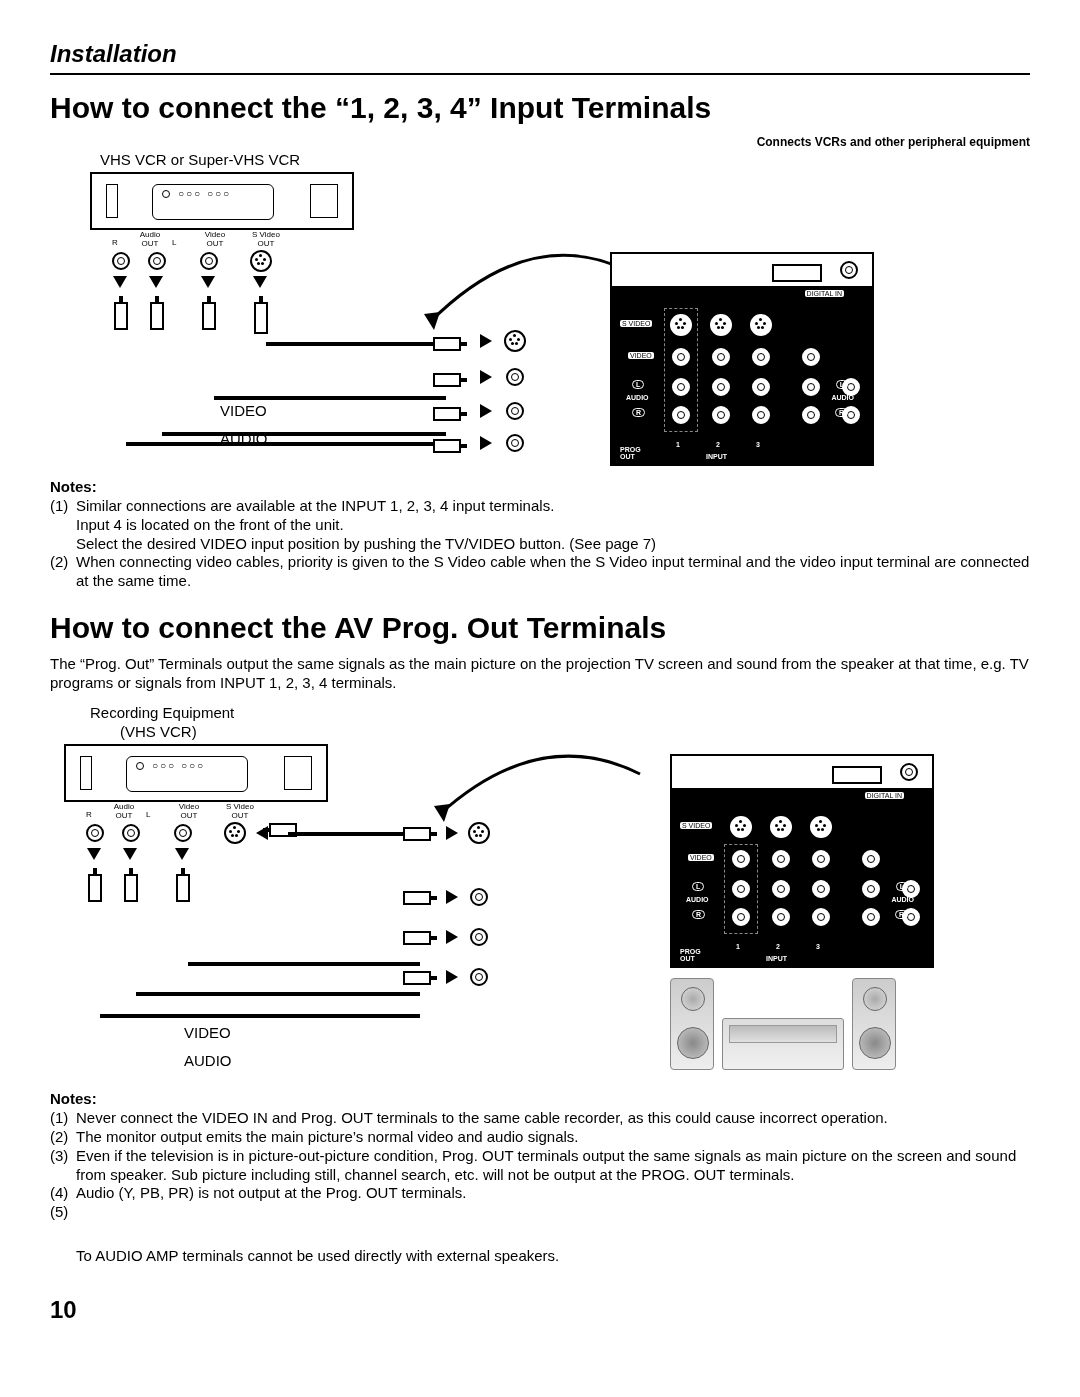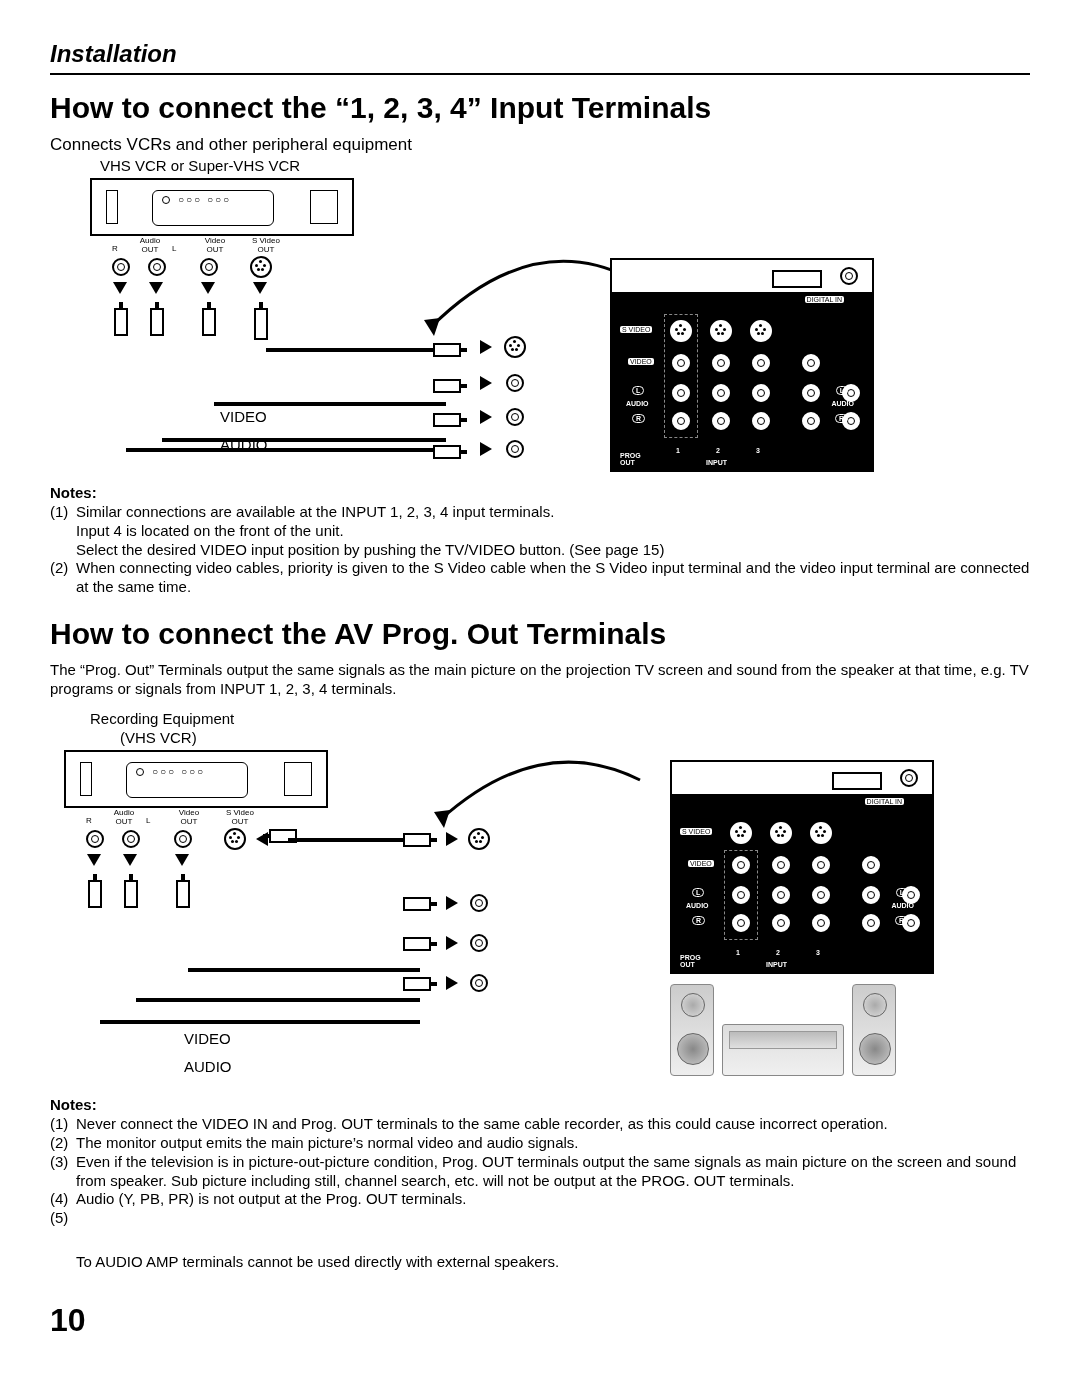--- a/index.html
+++ b/index.html
@@ -18,23 +18,24 @@
     border-bottom: 2px solid #000;
     padding-bottom: 5px;
     margin-bottom: 16px;
   }
   h1.title {
     font-size: 30px;
     font-weight: bold;
     margin: 14px 0 10px 0;
   }
   h2.subhead {
-    font-size: 17px;
-    font-weight: normal;
+    font-size: 12px;
+    font-weight: bold;
     margin: 6px 0 2px 0;
+    text-align: right;
   }
   .caption {
     font-size: 15px;
     margin: 2px 0 4px 50px;
   }
   .diagram-area {
     position: relative;
     height: 300px;
     margin-bottom: 6px;
   }
@@ -55,21 +56,21 @@
   }
   .notes-list .num {
     min-width: 26px;
   }
   .para {
     font-size: 15px;
     line-height: 1.25;
     margin: 8px 0 12px 0;
   }
   .page-num {
-    font-size: 32px;
+    font-size: 24px;
     font-weight: bold;
     margin-top: 30px;
   }
   
   .vcr-box {
     position: absolute;
     border: 2px solid #000;
     background: #fff;
   }
   .vcr-inner {
@@ -345,21 +346,21 @@
     </div>
   </div>
 </div>
 
 <div class="notes-label">Notes:</div>
 <ul class="notes-list" id="notes1">
     <li>
       <span class="num">(1)</span>
       <span style="white-space: pre-line;">Similar connections are available at the INPUT 1, 2, 3, 4 input terminals.
 Input 4 is located on the front of the unit.
-Select the desired VIDEO input position by pushing the TV/VIDEO button. (See page 15)</span>
+Select the desired VIDEO input position by pushing the TV/VIDEO button. (See page 7)</span>
     </li>
     <li>
       <span class="num">(2)</span>
       <span style="white-space: pre-line;">When connecting video cables, priority is given to the S Video cable when the S Video input terminal and the video input terminal are connected at the same time.</span>
     </li>
   </ul>
 
 <h1 class="title">How to connect the AV Prog. Out Terminals</h1>
 <div class="para">The “Prog. Out” Terminals output the same signals as the main picture on the projection TV screen and sound from the speaker at that time, e.g. TV programs or signals from INPUT 1, 2, 3, 4 terminals.</div>
 <div class="caption" style="margin-left:40px; margin-bottom:0;">Recording Equipment</div>

